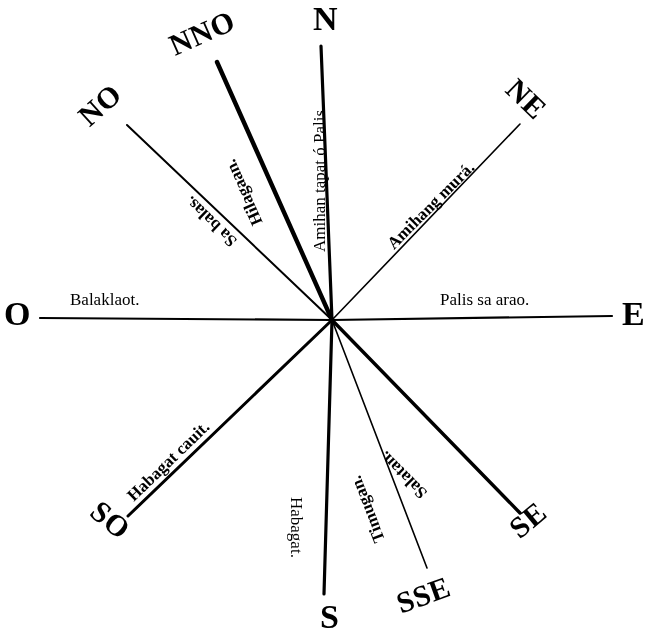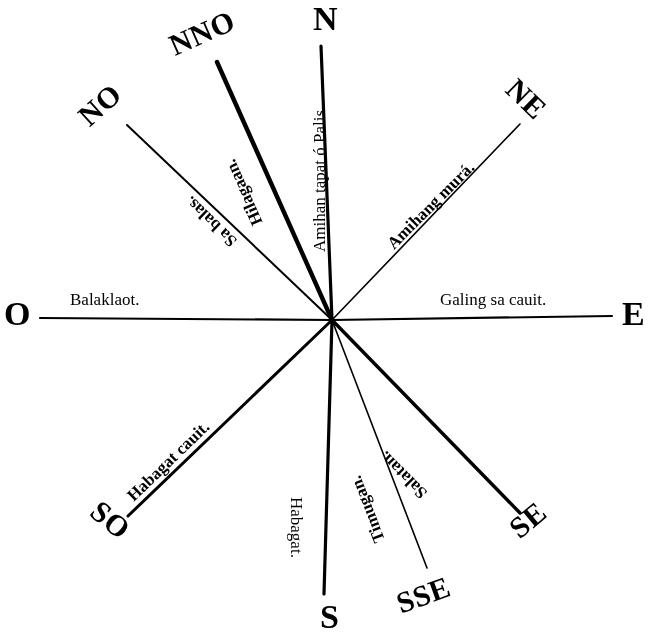--- a/index.html
+++ b/index.html
@@ -85,20 +85,20 @@
       <div class="cardinal mid" style="left: 509px; top: 505px; transform: rotate(-40deg);">SE</div>
       <div class="cardinal mid" style="left: 396px; top: 580px; transform: rotate(-20deg);">SSE</div>
       <div class="cardinal mid" style="left: 90px; top: 505px; transform: rotate(40deg);">SO</div>
     </div>
   <div id="raylabels-layer">
       <div class="ray-label" style="left: 311px; top: 252px; transform: rotate(-90deg);">Amihan tapat ó Palis.</div>
       <div class="ray-label bold" style="left: 250px; top: 228px; transform: rotate(-114deg);">Hilagaan.</div>
       <div class="ray-label bold" style="left: 228px; top: 250px; transform: rotate(-136deg);">Sa balas.</div>
       <div class="ray-label bold" style="left: 384px; top: 240px; transform: rotate(-45deg);">Amihang murá.</div>
       <div class="ray-label" style="left: 70px; top: 291px; transform: rotate(0deg);">Balaklaot.</div>
-      <div class="ray-label" style="left: 440px; top: 291px; transform: rotate(0deg);">Galing sa cauit.</div>
+      <div class="ray-label" style="left: 440px; top: 291px; transform: rotate(0deg);">Palis sa arao.</div>
       <div class="ray-label bold" style="left: 124px; top: 492px; transform: rotate(-44deg);">Habagat cauit.</div>
       <div class="ray-label" style="left: 305px; top: 497px; transform: rotate(90deg);">Habagat.</div>
       <div class="ray-label bold" style="left: 372px; top: 545px; transform: rotate(-111deg);">Timugan.</div>
       <div class="ray-label bold" style="left: 418px; top: 502px; transform: rotate(-135deg);">Salatan.</div>
     </div>
 
 </div>
 
 </body></html>

